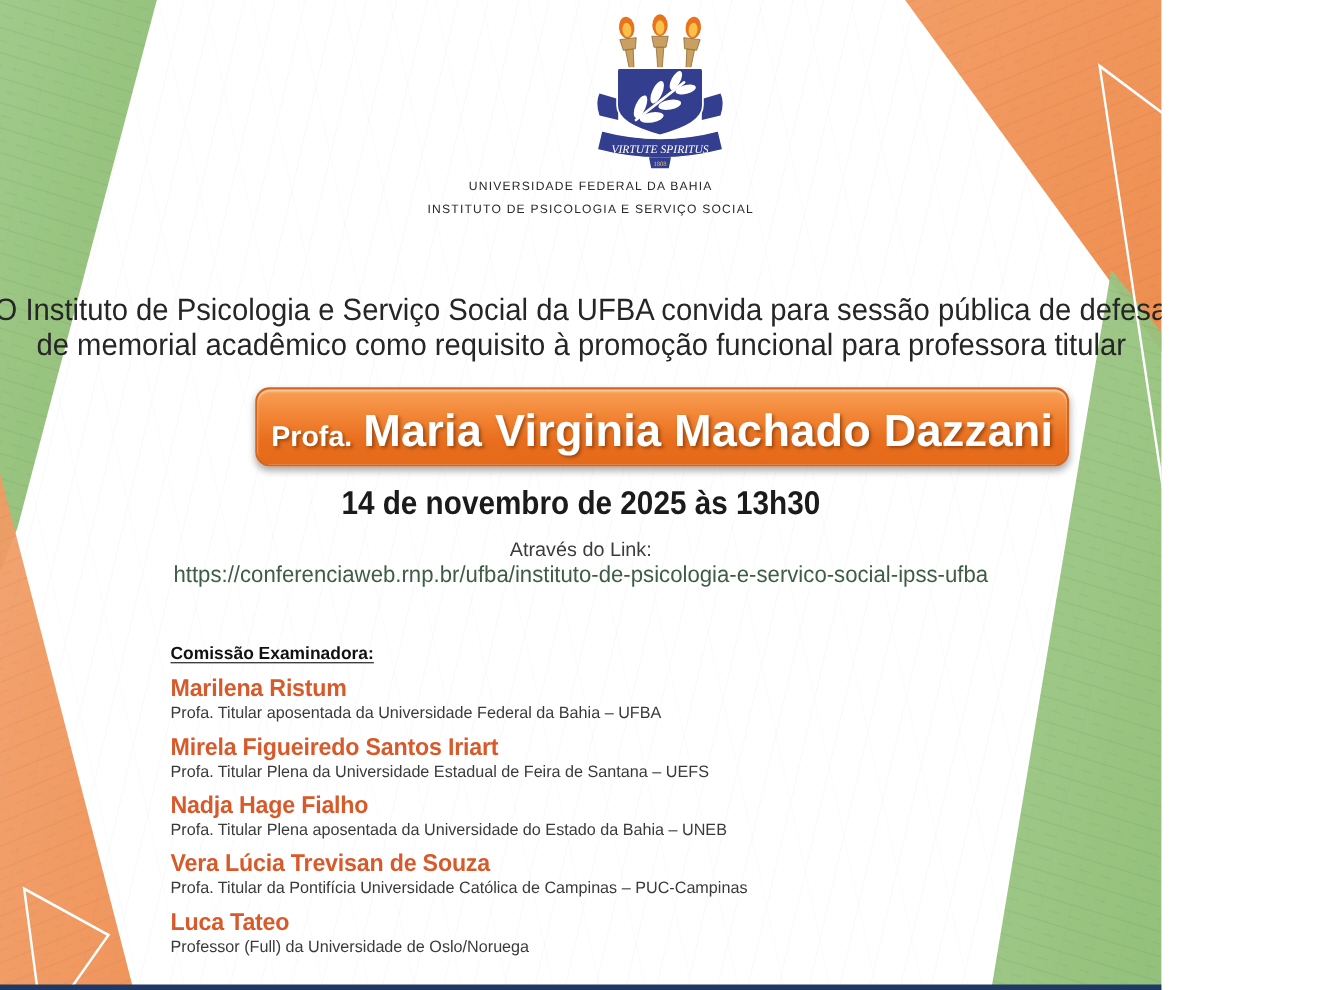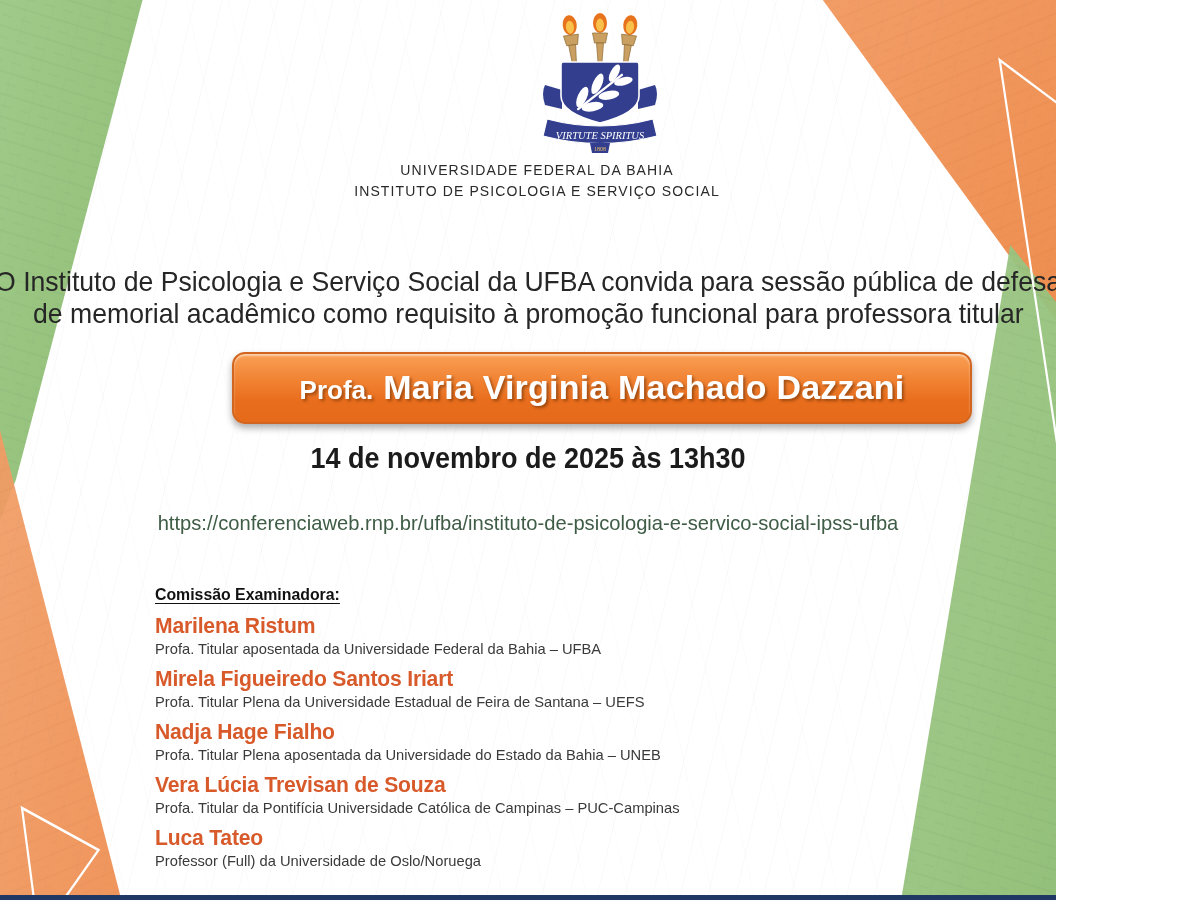--- a/index.html
+++ b/index.html
@@ -20,21 +20,21 @@
 
   .shapes { position:absolute; inset:0; width:100%; height:100%; z-index:1; }
 
   .content { position:absolute; inset:0; z-index:10; }
 
   
   .crest { position:absolute; left:540px; top:12px; width:120px; height:142px; }
 
   .univ-lines {
     position:absolute; top:160px; left:0; width:100%;
-    text-align:center; color:#2a2a2a; font-size:14px; letter-spacing:1.1px;
+    text-align:center; color:#2a2a2a; font-size:11px; letter-spacing:1.1px;
     line-height:21px; font-weight:400;padding-left:18px;
   }
 
   
   .invitation {
     position:absolute; top:268px; left:0; width:100%;
     display:flex; flex-direction:column; align-items:center;
     color:#262626; font-size:28px; line-height:27px; row-gap:5px;
   }
   .invitation .line { white-space:nowrap; transform:scaleX(0.95); transform-origin:center; }
@@ -47,21 +47,21 @@
     border:2px solid #d2651f;
     box-shadow: inset 0 2px 2px rgba(255,255,255,0.5), 0 4px 7px rgba(70,70,70,0.45), 0 0 0 1px rgba(255,255,255,0.6);
     display:flex; align-items:baseline; justify-content:center; column-gap:10px;
     padding-top:14px;
   }
   .banner .btitle {
     color:#fff; font-weight:700; font-size:26px;
     text-shadow:2px 2px 3px rgba(95,40,0,0.55);
   }
   .banner .bname {
-    color:#fff; font-weight:700; font-size:34px; letter-spacing:0.2px;
+    color:#fff; font-weight:700; font-size:41px; letter-spacing:0.2px;
     text-shadow:2px 2px 3px rgba(95,40,0,0.55);
   }
 
   
   .datetime {
     position:absolute; top:441px; left:0; width:100%; text-align:center;
     color:#1b1b1b; font-size:30px; font-weight:700; white-space:nowrap;
     transform:scaleX(0.9); transform-origin:center;
   }
   .linklabel {
@@ -203,20 +203,21 @@
       <div class="line">O Instituto de Psicologia e Serviço Social da UFBA convida para sessão pública de defesa</div>
       <div class="line">de memorial acadêmico como requisito à promoção funcional para professora titular</div>
     </div>
 
     <div class="banner">
       <span class="btitle">Profa.</span>
       <span class="bname">Maria Virginia Machado Dazzani</span>
     </div>
 
     <div class="datetime">14 de novembro de 2025 às 13h30</div>
+    <div class="linklabel">Através do Link:</div>
     <div class="url">https://conferenciaweb.rnp.br/ufba/instituto-de-psicologia-e-servico-social-ipss-ufba</div>
 
     <div class="committee">
       <div class="heading">Comissão Examinadora:</div>
 
       <div class="member">
         <div class="mname">Marilena Ristum</div>
         <div class="mrole">Profa. Titular aposentada da Universidade Federal da Bahia – UFBA</div>
       </div>
       <div class="member">

